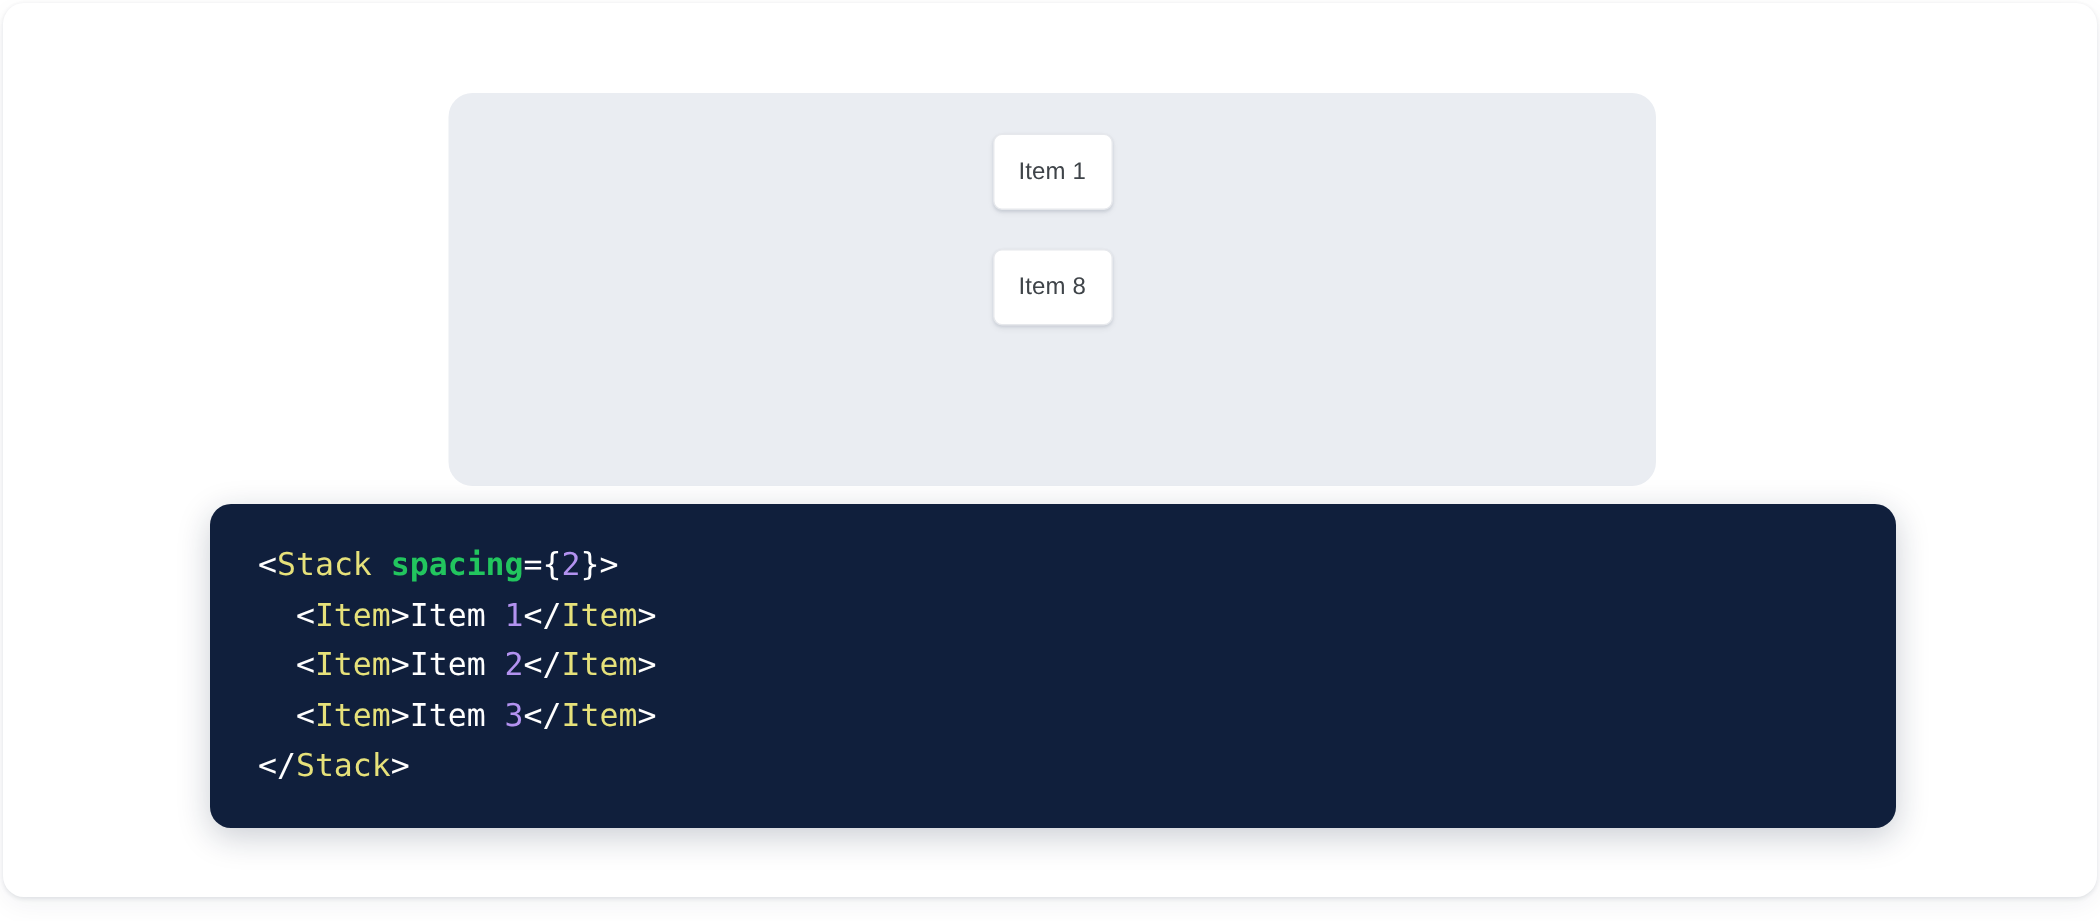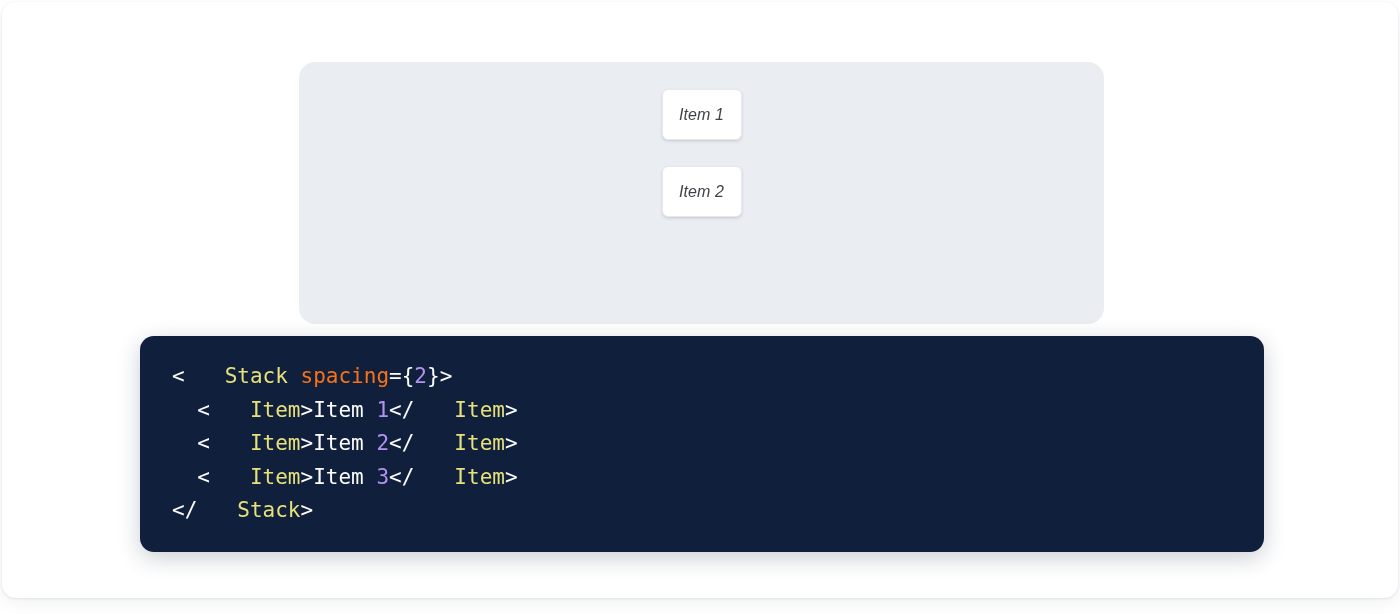--- a/index.html
+++ b/index.html
@@ -65,21 +65,20 @@
     align-items: center;
     justify-content: center;
   }
 
   .stack-item-label {
     font-family: "Liberation Sans", sans-serif;
     font-size: 16px;
     color: #3f4449;
     letter-spacing: 0.1px;
     line-height: 1;
-    font-style: italic;
   }
 
   
   .code-block {
     position: absolute;
     left: 138px;
     top: 334px;
     width: 1124px;
     height: 216px;
     background: #101f3c;
@@ -94,39 +93,39 @@
     font-size: 21px;
     line-height: 33.5px;
     white-space: pre;
     color: #ffffff;
   }
 
   .code-line { white-space: pre; }
 
   
   .tok-punct { color: #ffffff; }
-  .tok-tag   { color: #e6e17a; margin-left: 40px; }
-  .tok-attr  { color: #f97316; }
+  .tok-tag   { color: #e6e17a; }
+  .tok-attr  { color: #22c55e; font-weight: bold; }
   .tok-num   { color: #b392f0; }
   .tok-text  { color: #ffffff; }
 </style>
 </head>
 <body>
 
 <div class="card">
 
   <div class="demo-panel">
     <div class="stack">
 
       <div class="stack-item">
         <span class="stack-item-label">Item 1</span>
       </div>
 
       <div class="stack-item">
-        <span class="stack-item-label">Item 2</span>
+        <span class="stack-item-label">Item 8</span>
       </div>
 
 
     </div>
   </div>
 
   <div class="code-block">
     <div class="code" id="code-root"><div class="code-line"><span class="tok-punct">&lt;</span><span class="tok-tag">Stack</span><span class="tok-punct"> </span><span class="tok-attr">spacing</span><span class="tok-punct">={</span><span class="tok-num">2</span><span class="tok-punct">}&gt;</span></div><div class="code-line"><span class="tok-punct">  &lt;</span><span class="tok-tag">Item</span><span class="tok-punct">&gt;</span><span class="tok-text">Item </span><span class="tok-num">1</span><span class="tok-punct">&lt;/</span><span class="tok-tag">Item</span><span class="tok-punct">&gt;</span></div><div class="code-line"><span class="tok-punct">  &lt;</span><span class="tok-tag">Item</span><span class="tok-punct">&gt;</span><span class="tok-text">Item </span><span class="tok-num">2</span><span class="tok-punct">&lt;/</span><span class="tok-tag">Item</span><span class="tok-punct">&gt;</span></div><div class="code-line"><span class="tok-punct">  &lt;</span><span class="tok-tag">Item</span><span class="tok-punct">&gt;</span><span class="tok-text">Item </span><span class="tok-num">3</span><span class="tok-punct">&lt;/</span><span class="tok-tag">Item</span><span class="tok-punct">&gt;</span></div><div class="code-line"><span class="tok-punct">&lt;/</span><span class="tok-tag">Stack</span><span class="tok-punct">&gt;</span></div></div>
   </div>
 

